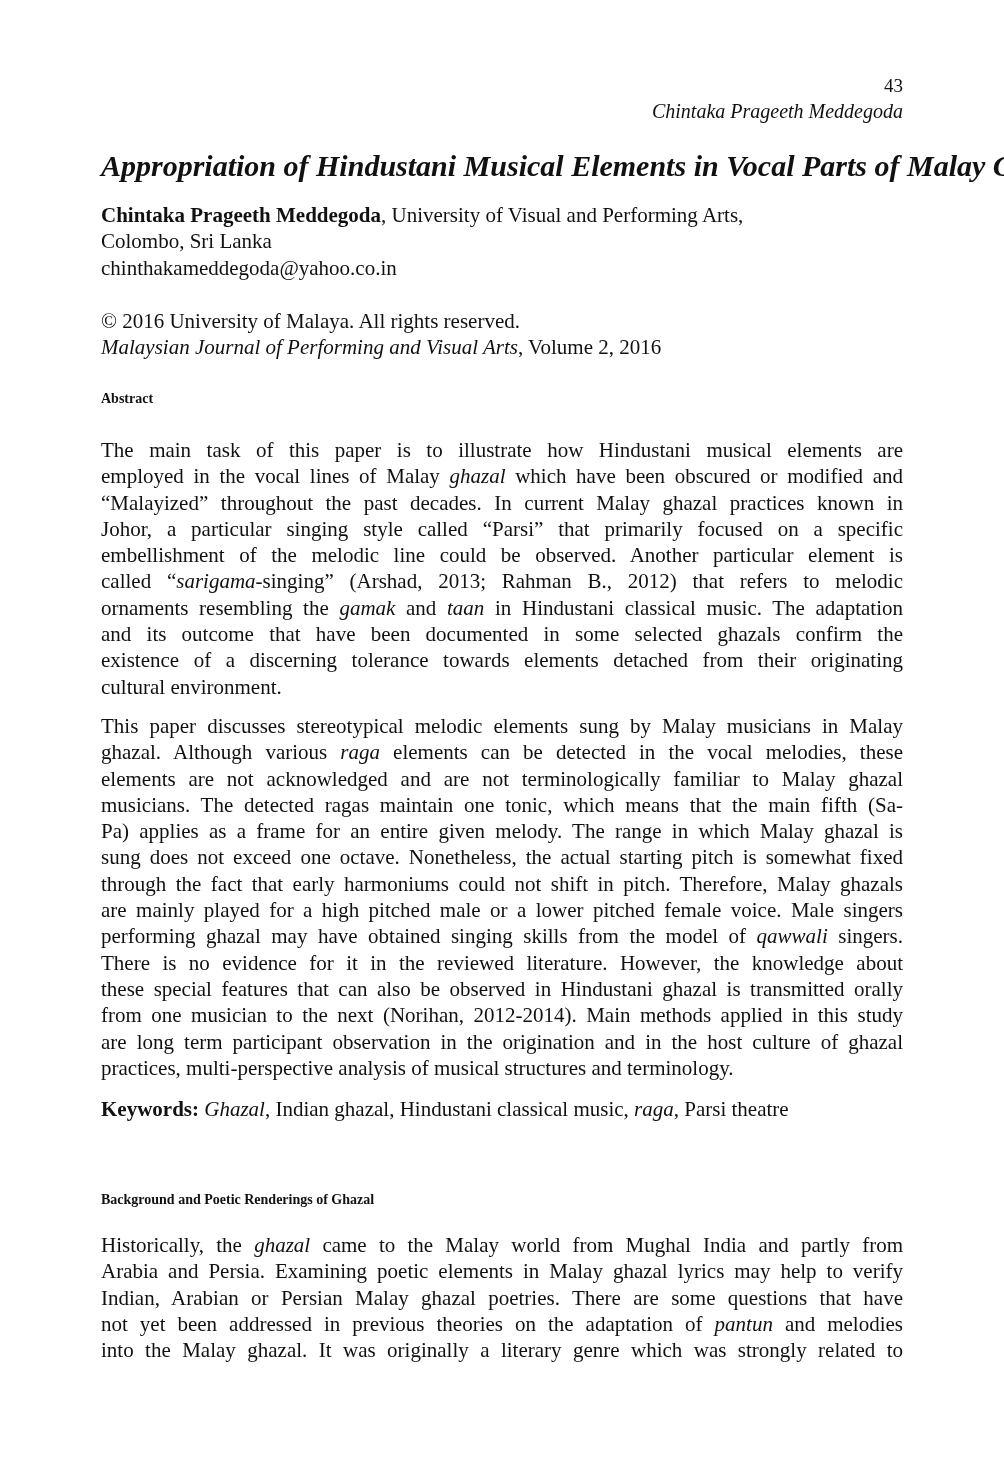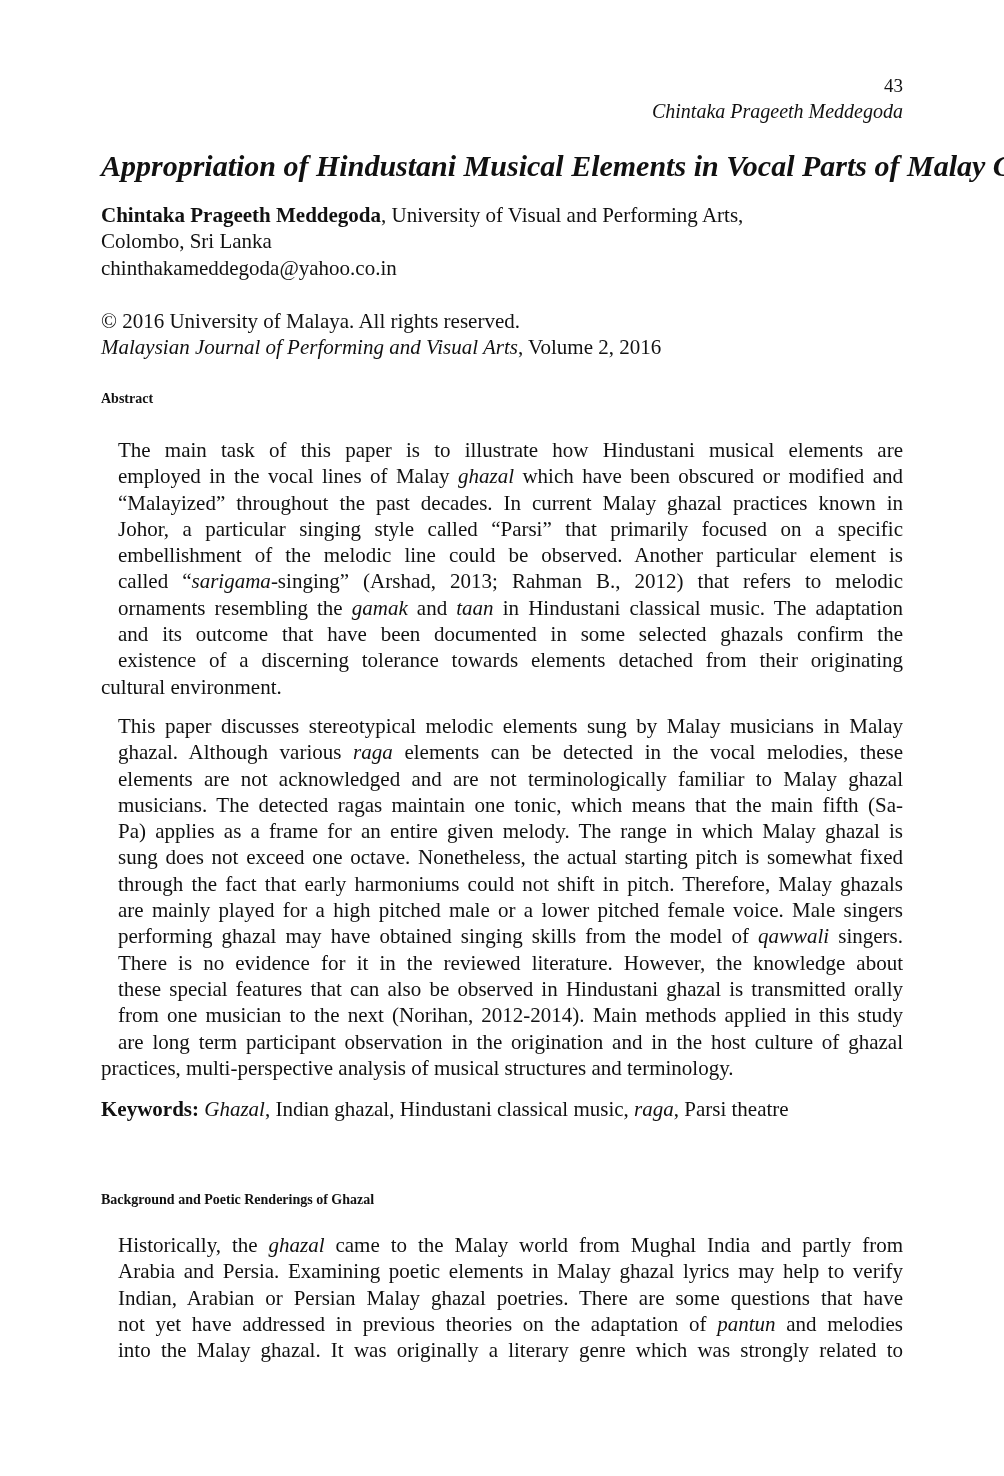--- a/index.html
+++ b/index.html
@@ -7,21 +7,21 @@
   .page {
     position: absolute; left: 0; top: 0; width: 1004px; height: 1464px;
     background: #ffffff; color: #111111;
     font-family: "Liberation Serif", "DejaVu Serif", serif;
   }
   .hdr-page { position: absolute; right: 101px; top: 75px; font-size: 19px; line-height: 22px; }
   .hdr-author { position: absolute; right: 101px; top: 99px; font-size: 20px; line-height: 24px; font-style: italic; }
   .title { position: absolute; left: 101px; top: 152px; font-size: 30px; line-height: 28px; font-weight: bold; font-style: italic; white-space: nowrap; }
   .block { position: absolute; left: 101px; width: 802px; font-size: 21px; }
   .line { display: block; height: 26.3px; line-height: 26.3px; white-space: nowrap; }
-  .just { text-align: justify; text-align-last: justify; margin-left: 17px; }
+  .just { text-align: justify; text-align-last: justify; }
   .b { font-weight: bold; }
   .i { font-style: italic; }
   .heading { position: absolute; left: 101px; font-size: 14px; line-height: 26px; font-weight: bold; }
 </style>
 </head>
 <body>
 
 <div class="page">
 
   <div class="hdr-page">43</div>
@@ -75,17 +75,17 @@
   <div class="block" style="top:1096px;">
     <span class="line"><span class="b">Keywords:</span> <span class="i">Ghazal</span><span>, Indian ghazal, Hindustani classical music, </span><span class="i">raga</span><span>, Parsi theatre</span></span>
   </div>
 
   <div class="heading" style="top:1187px;">Background and Poetic Renderings of Ghazal</div>
 
   <div class="block" style="top:1232px;">
     <span class="line just"><span>Historically, the </span><span class="i">ghazal</span><span> came to the Malay world from Mughal India and partly from</span></span>
     <span class="line just">Arabia and Persia. Examining poetic elements in Malay ghazal lyrics may help to verify</span>
     <span class="line just">Indian, Arabian or Persian Malay ghazal poetries. There are some questions that have</span>
-    <span class="line just"><span>not yet have addressed in previous theories on the adaptation of </span><span class="i">pantun</span><span> and melodies</span></span>
+    <span class="line just"><span>not yet been addressed in previous theories on the adaptation of </span><span class="i">pantun</span><span> and melodies</span></span>
     <span class="line just">into the Malay ghazal. It was originally a literary genre which was strongly related to</span>
   </div>
 
 </div>
 
 </body></html>

